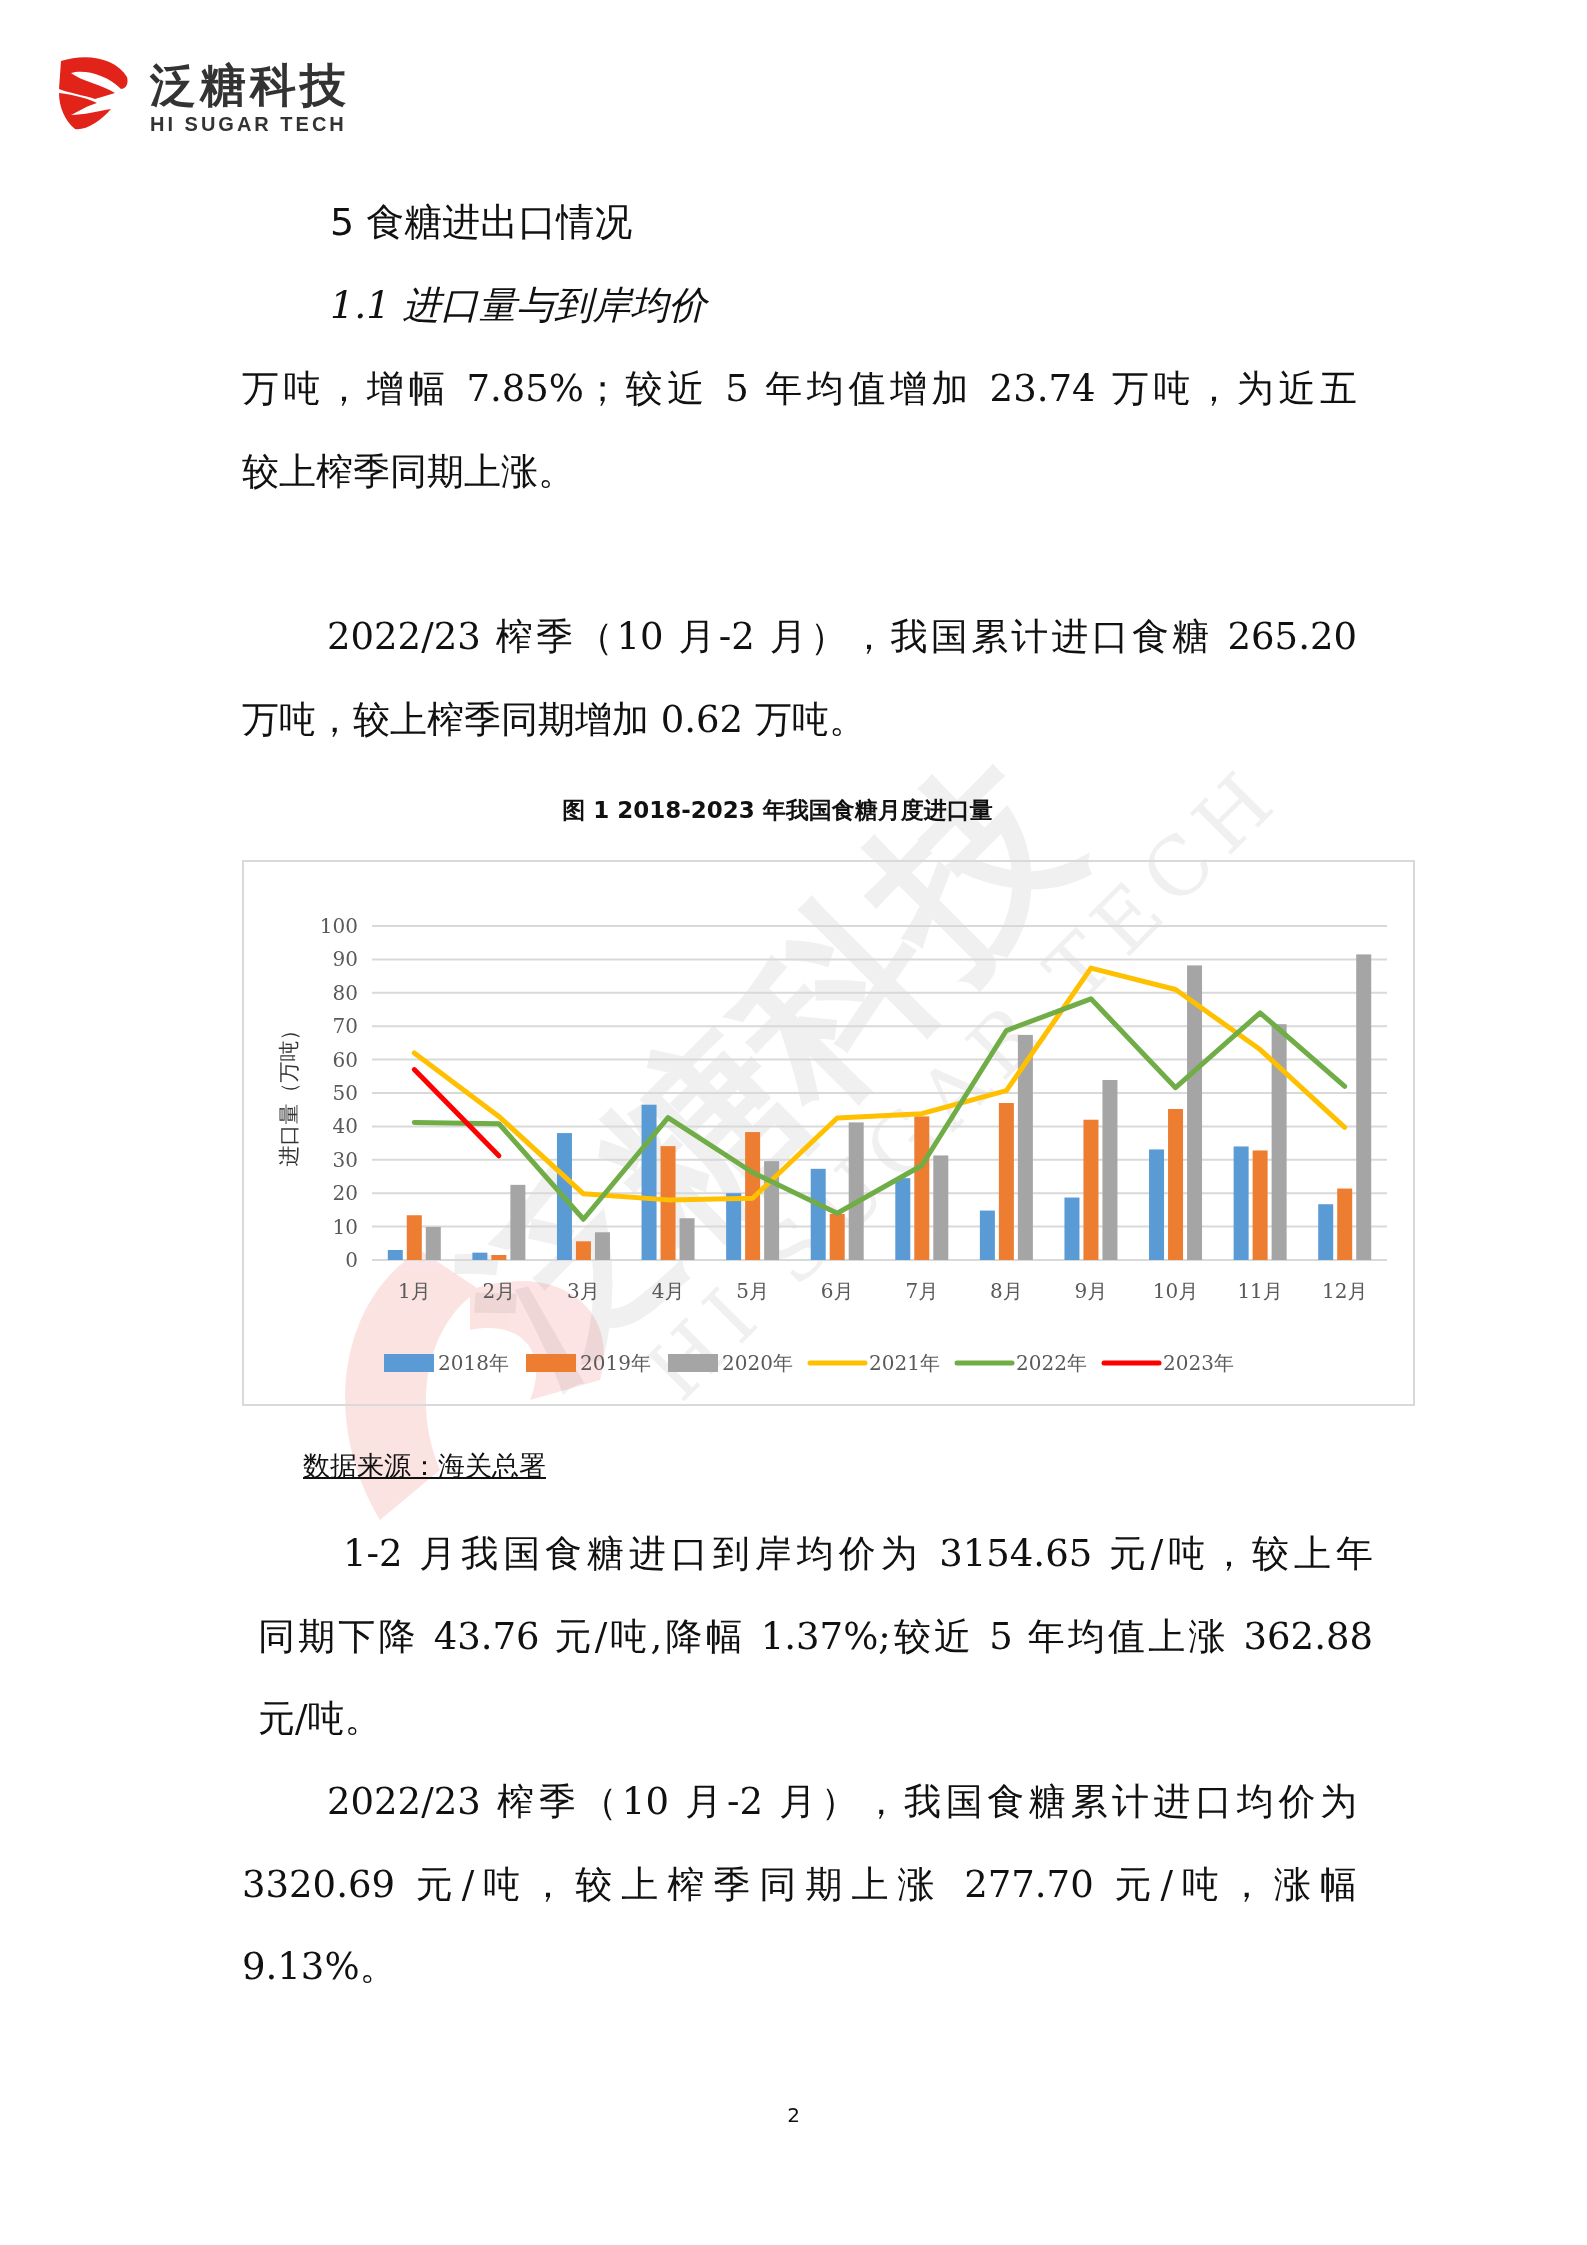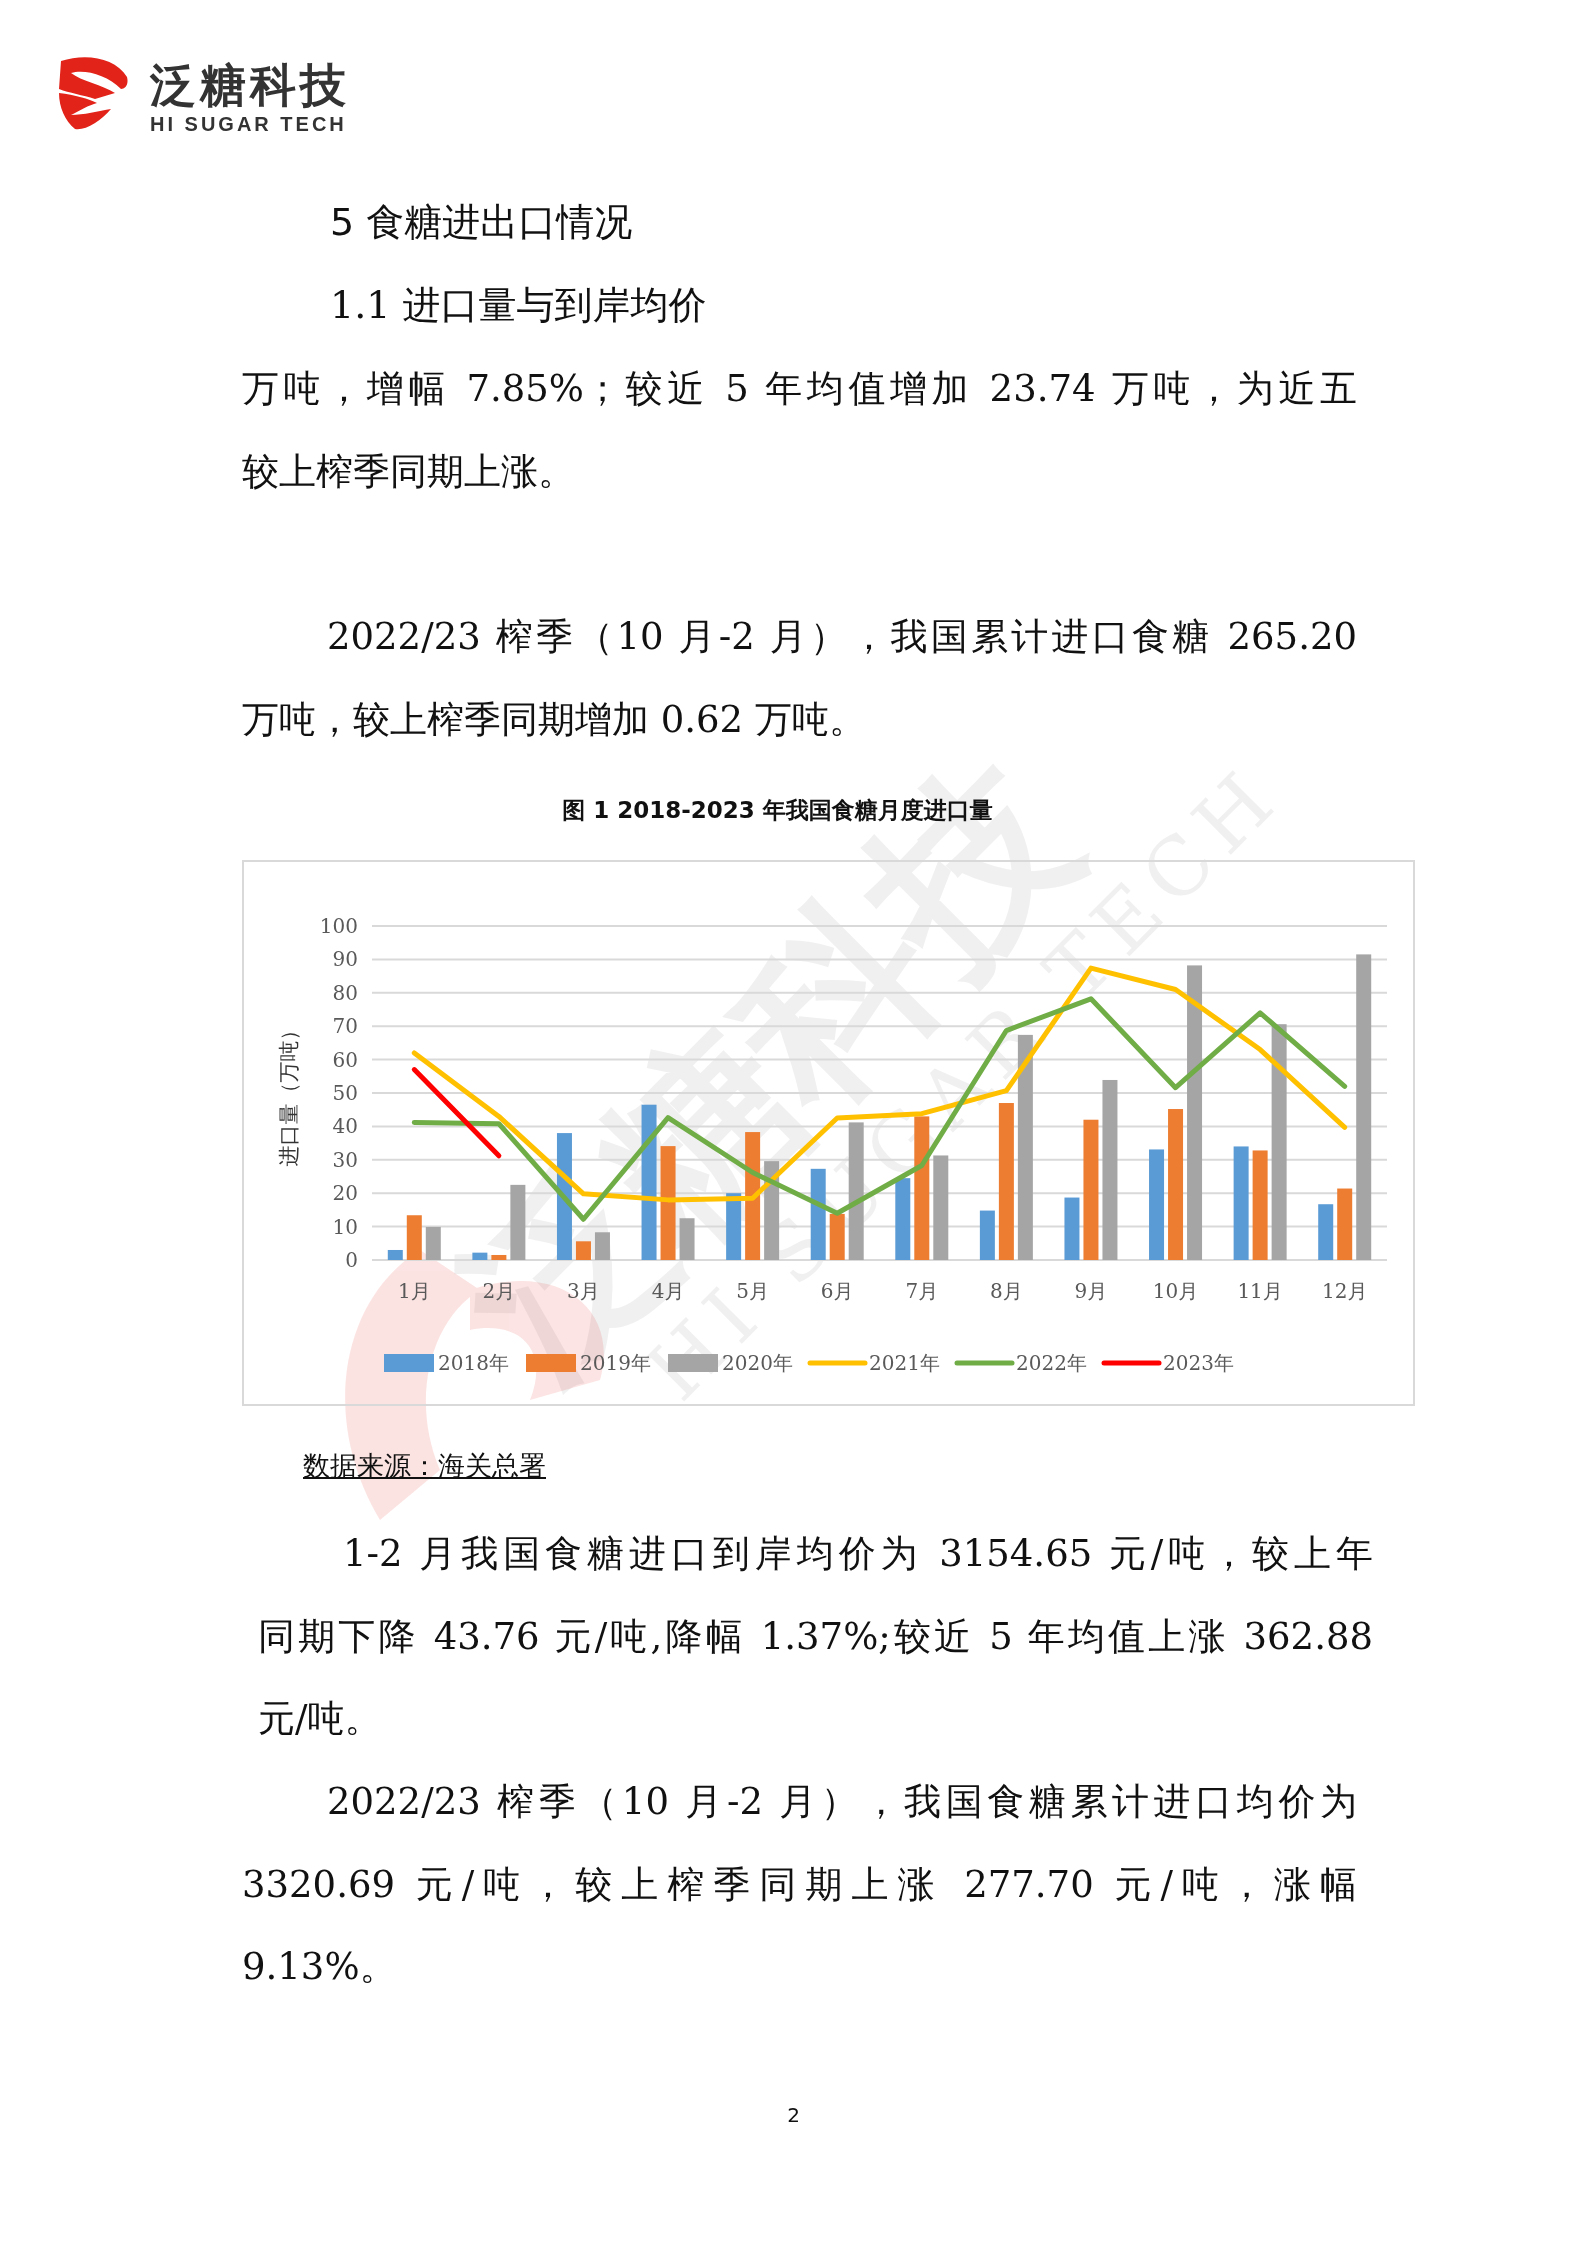--- a/index.html
+++ b/index.html
@@ -1,21 +1,21 @@
 <!DOCTYPE html>
 <html><head>
 <meta charset="utf-8">
 <style>
   html,body{margin:0;padding:0;background:#fff;}
   body{width:1587px;height:2245px;position:relative;overflow:hidden;font-family:"DejaVu Serif","Liberation Serif",serif;color:#111;}
   .logo{position:absolute;left:55px;top:55px;width:330px;height:80px;}
   .logo-text-cn{position:absolute;left:95px;top:0px;font-family:"DejaVu Sans","Liberation Sans",sans-serif;font-size:46px;color:#333;letter-spacing:4px;font-weight:bold;}
   .logo-text-en{position:absolute;left:95px;top:58px;font-family:"Liberation Sans","DejaVu Sans",sans-serif;font-size:20px;color:#333;letter-spacing:3px;font-weight:bold;}
   .h1{position:absolute;left:330px;top:197px;font-family:"DejaVu Sans","Liberation Sans",sans-serif;font-size:38px;}
-  .h2{position:absolute;left:330px;top:280px;font-size:38px;}
+  .h2{position:absolute;left:330px;top:280px;font-size:38px;font-style:italic;}
   .para{position:absolute;left:242px;width:1115px;font-size:37px;line-height:82.5px;text-align:justify;}
   .para .line{display:block;white-space:nowrap;text-align-last:justify;}
   .para .indent{padding-left:85px;}
   .para .last{text-align-last:left;}
   .caption{position:absolute;left:0;width:1555px;top:795px;text-align:center;font-family:"DejaVu Sans","Liberation Sans",sans-serif;font-size:23px;font-weight:bold;}
   .chart-box{position:absolute;left:242px;top:860px;width:1173px;height:546px;border:2px solid #d9d9d9;box-sizing:border-box;}
   .source{position:absolute;left:303px;top:1448px;font-size:27px;text-decoration:underline;}
   .page-num{position:absolute;left:0;width:1587px;top:2103px;text-align:center;font-family:"DejaVu Sans",sans-serif;font-size:20px;}
   .watermark{position:absolute;pointer-events:none;}
   svg text{font-family:"DejaVu Serif","Liberation Serif",serif;}

